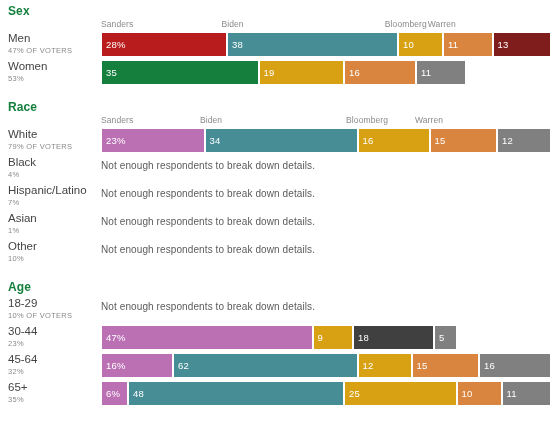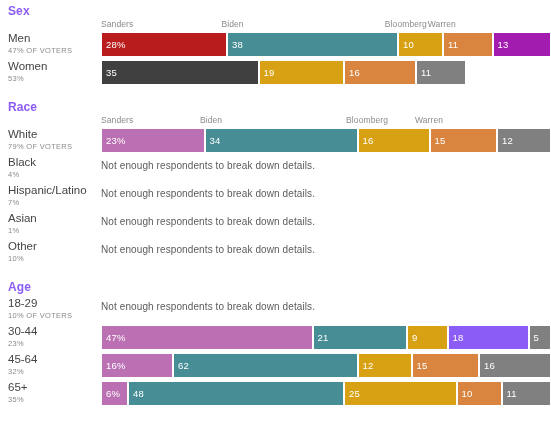--- a/index.html
+++ b/index.html
@@ -21,21 +21,21 @@
     height: 423px;
     box-sizing: border-box;
     padding: 0;
   }
 
   
   .section { position: relative; }
   .section-title {
     font-size: 12px;
     font-weight: bold;
-    color: #8b5cf6;
+    color: #15803d;
     letter-spacing: 0.1px;
     line-height: 14px;
     padding-left: 8px;
   }
 
   
   .col-headers {
     position: relative;
     height: 13px;
     margin-left: 101px;
@@ -131,31 +131,31 @@
         <div class="row">
           <div class="row-label">
             <div class="row-name">Men</div>
             <div class="row-sub">47% of voters</div>
           </div>
           <div class="row-bars">
             <div class="seg" style="width: 28%; background: #b91c1c;">28%</div>
             <div class="seg" style="width: 38%; background: rgb(70, 141, 150);">38</div>
             <div class="seg" style="width: 10%; background: rgb(215, 161, 19);">10</div>
             <div class="seg" style="width: 11%; background: rgb(217, 133, 63);">11</div>
-            <div class="seg" style="width: 13%; background: #a21caf;">13</div>
+            <div class="seg" style="width: 13%; background: #7f1d1d;">13</div>
           </div>
         </div>
         <div class="spacer-xs"></div>
         <div class="row">
           <div class="row-label">
             <div class="row-name">Women</div>
             <div class="row-sub">53%</div>
           </div>
           <div class="row-bars">
-            <div class="seg" style="width: 35%; background: #404040;">35</div>
+            <div class="seg" style="width: 35%; background: #15803d;">35</div>
             <div class="seg" style="width: 19%; background: rgb(215, 161, 19);">19</div>
             <div class="seg" style="width: 16%; background: rgb(217, 133, 63);">16</div>
             <div class="seg" style="width: 11%; background: rgb(128, 128, 128);">11</div>
           </div>
         </div>
         <div class="spacer-xs"></div>
       </div>
       <div class="section">
         <div class="spacer-lg"></div>
         <div class="section-title">Race</div>
@@ -224,23 +224,22 @@
           <div class="no-data">Not enough respondents to break down details.</div>
         </div>
         <div class="spacer-xs"></div>
         <div class="row">
           <div class="row-label">
             <div class="row-name">30-44</div>
             <div class="row-sub">23%</div>
           </div>
           <div class="row-bars">
             <div class="seg" style="width: 47%; background: rgb(187, 112, 180);">47%</div>
-            <div class="seg" style="width: 21%; background: rgb(70, 141, 150);">21</div>
             <div class="seg" style="width: 9%; background: rgb(215, 161, 19);">9</div>
-            <div class="seg" style="width: 18%; background: #8b5cf6;">18</div>
+            <div class="seg" style="width: 18%; background: #404040;">18</div>
             <div class="seg" style="width: 5%; background: rgb(128, 128, 128);">5</div>
           </div>
         </div>
         <div class="spacer-xs"></div>
         <div class="row">
           <div class="row-label">
             <div class="row-name">45-64</div>
             <div class="row-sub">32%</div>
           </div>
           <div class="row-bars">

